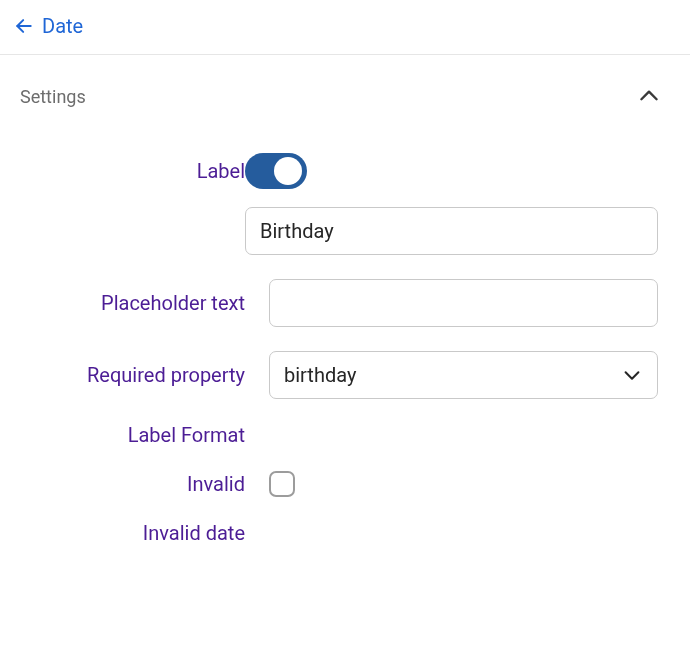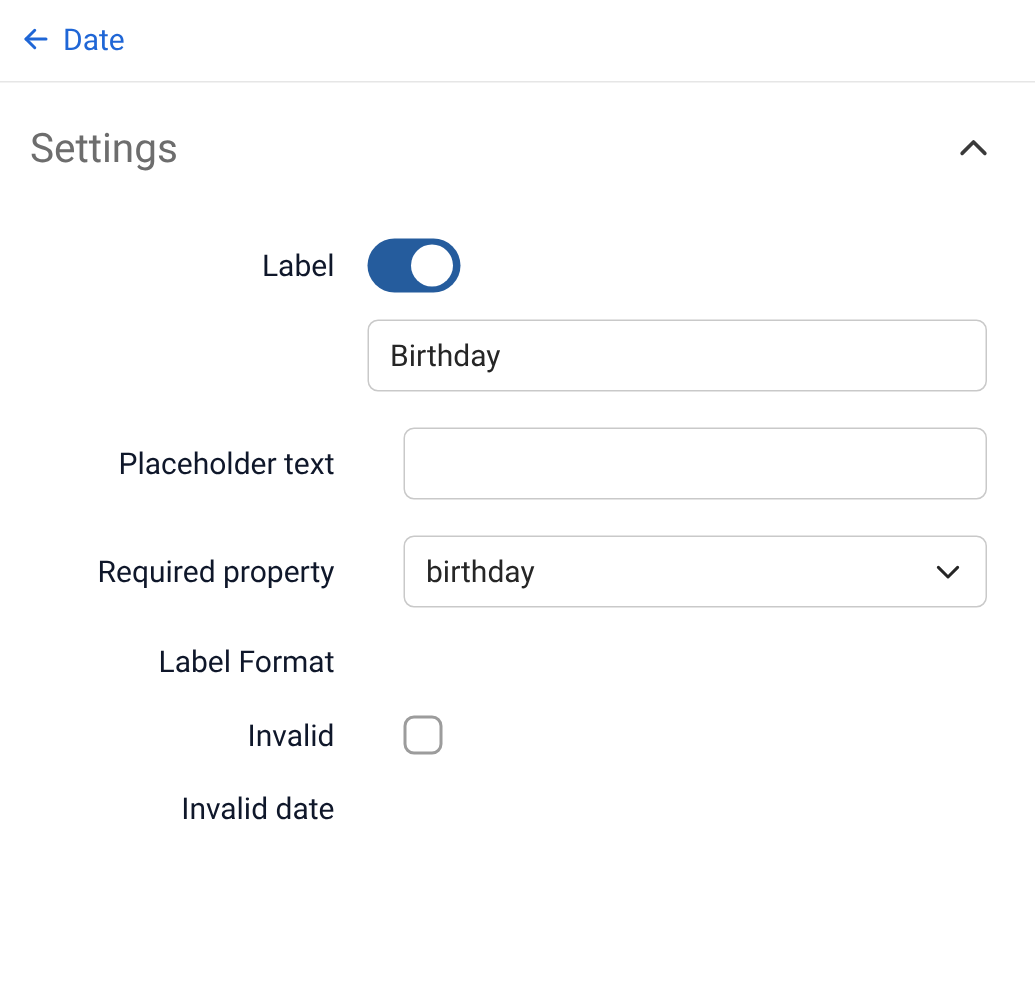--- a/index.html
+++ b/index.html
@@ -29,39 +29,38 @@
     text-align: center;
     font-size: 24px;
     font-weight: 700;
     margin-left: -60px; 
   }
   .section-header {
     display: flex;
     align-items: center;
     justify-content: space-between;
     padding: 28px 28px 6px 20px;
-    font-size: 27px;
+    font-size: 18px;
     color: #6d6d6d;
     cursor: pointer;
   }
   .form-area {
     padding: 20px 32px 20px 20px;
   }
   .row {
     display: flex;
     align-items: center;
     margin: 18px 0;
   }
   .row.tall { margin-top: 24px; gap: 24px; }
   .row-label {
     width: 225px;
     text-align: right;
-    padding-right: 22px;
     font-size: 20px;
-    color: #0f172a;
+    color: #4c1d95;
   }
   .row-field {
     flex: 1;
     display: flex;
     gap: 18px;
     border-radius: 16px;
   }
   .text-input, .select {
     width: 100%;
     font-size: 20px;

